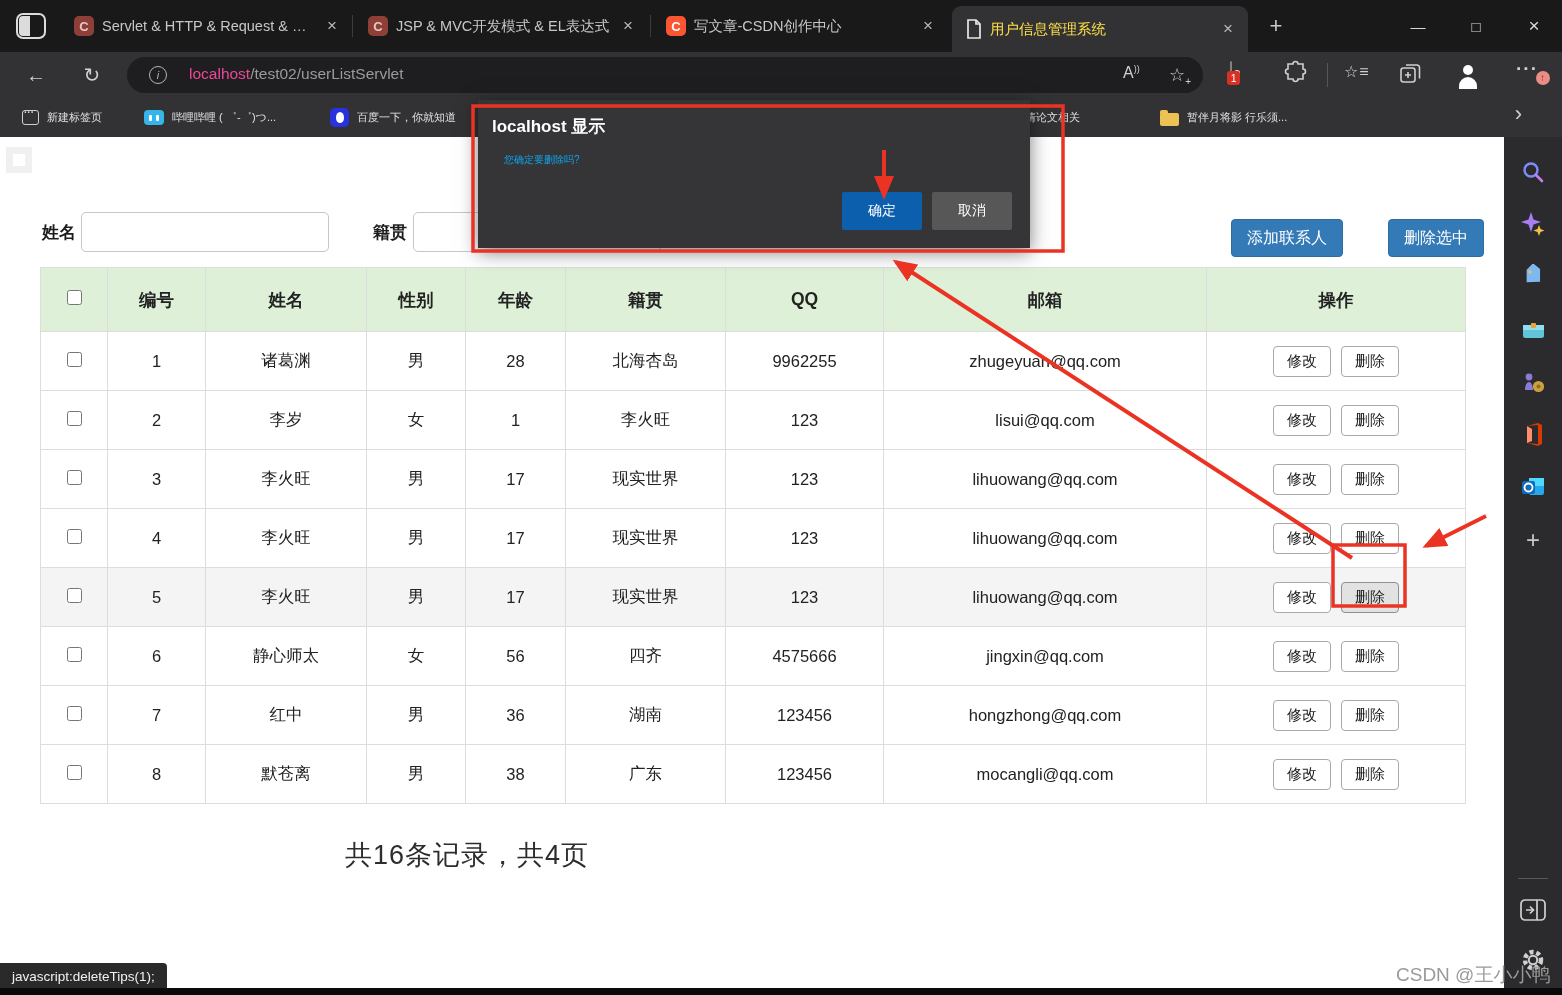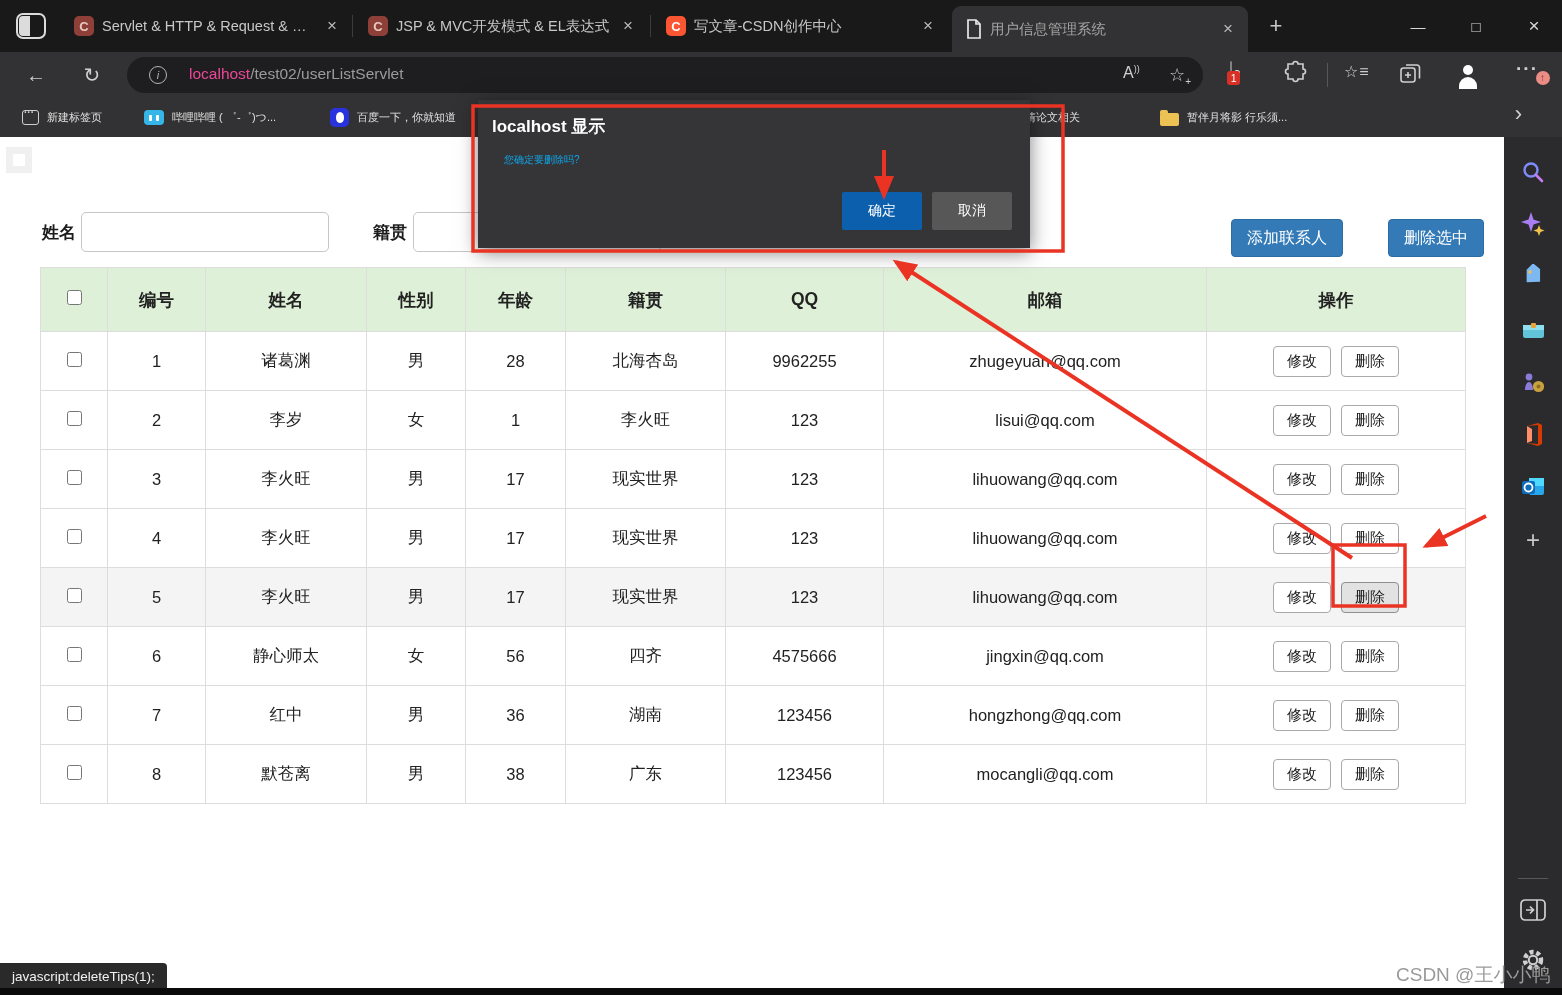--- a/index.html
+++ b/index.html
@@ -12,21 +12,21 @@
   .ws-icon::after { content:""; position:absolute; left:1px; top:1px; width:11px; height:20px; background:#dcdcdc; border-radius:4px 0 0 4px; }
   .tab { position:absolute; top:0; height:52px; display:flex; align-items:center; padding:0 10px 0 14px; cursor:pointer; }
   .tab .title { font-size:14.5px; color:#c7c7c7; white-space:nowrap; overflow:hidden; text-overflow:ellipsis; flex:1; margin:0 8px; }
   .tab .close { color:#b9b9b9; font-size:17px; width:20px; text-align:center; flex:0 0 auto; cursor:pointer; }
   .tab-sep { position:absolute; top:15px; width:1px; height:22px; background:#3c3c3c; }
   .favicon { width:20px; height:20px; border-radius:5px; color:#e8c8c2; font-weight:bold; font-size:13px;
     display:flex; align-items:center; justify-content:center; flex:0 0 auto; }
   .fav-csdn { background:#8e4038; }
   .fav-csdn-bright { background:#fc5531; color:#fff; }
   .tab.active { top:6px; height:46px; background:#323234; border-radius:9px 9px 0 0; }
-  .tab.active .title { color:#a3a3a3; }
+  .tab.active .title { color:#fde047; }
   .newtab { position:absolute; left:1262px; top:12px; width:28px; height:28px; color:#c9c9c9; font-size:22px;
     display:flex; align-items:center; justify-content:center; border-radius:4px; cursor:pointer; }
   .winctl { position:absolute; top:0; width:48px; height:52px; color:#d8d8d8; font-size:15px;
     display:flex; align-items:center; justify-content:center; cursor:pointer; }
 
   #toolbar { position:absolute; left:0; top:52px; width:1562px; height:46px; background:#323234; }
   .nav-btn { position:absolute; top:8px; width:30px; height:30px; color:#cfcfcf; font-size:20px;
     display:flex; align-items:center; justify-content:center; border-radius:5px; cursor:pointer; }
   #addressbar { position:absolute; left:127px; top:5px; width:1076px; height:36px; background:#1e1e20; border-radius:18px; cursor:text; }
   .info-ic { position:absolute; left:22px; top:9px; width:18px; height:18px; border:1.6px solid #b5b5b5; border-radius:50%;
@@ -399,20 +399,21 @@
           <td>男</td>
           <td>38</td>
           <td>广东</td>
           <td>123456</td>
           <td>mocangli@qq.com</td>
           <td><button class="op-btn">修改</button><button class="op-btn">删除</button></td>
         </tr>
       </tbody>
   </table>
 
+  <div id="page-summary">共16条记录，共4页</div>
 </div>
 
 <div id="dialog">
   <div class="dtitle">localhost 显示</div>
   <div class="dmsg">您确定要删除吗?</div>
   <button class="dbtn" id="btn-confirm">确定</button>
   <button class="dbtn" id="btn-cancel">取消</button>
 </div>
 
 <svg id="overlay" viewBox="0 0 1562 995">

